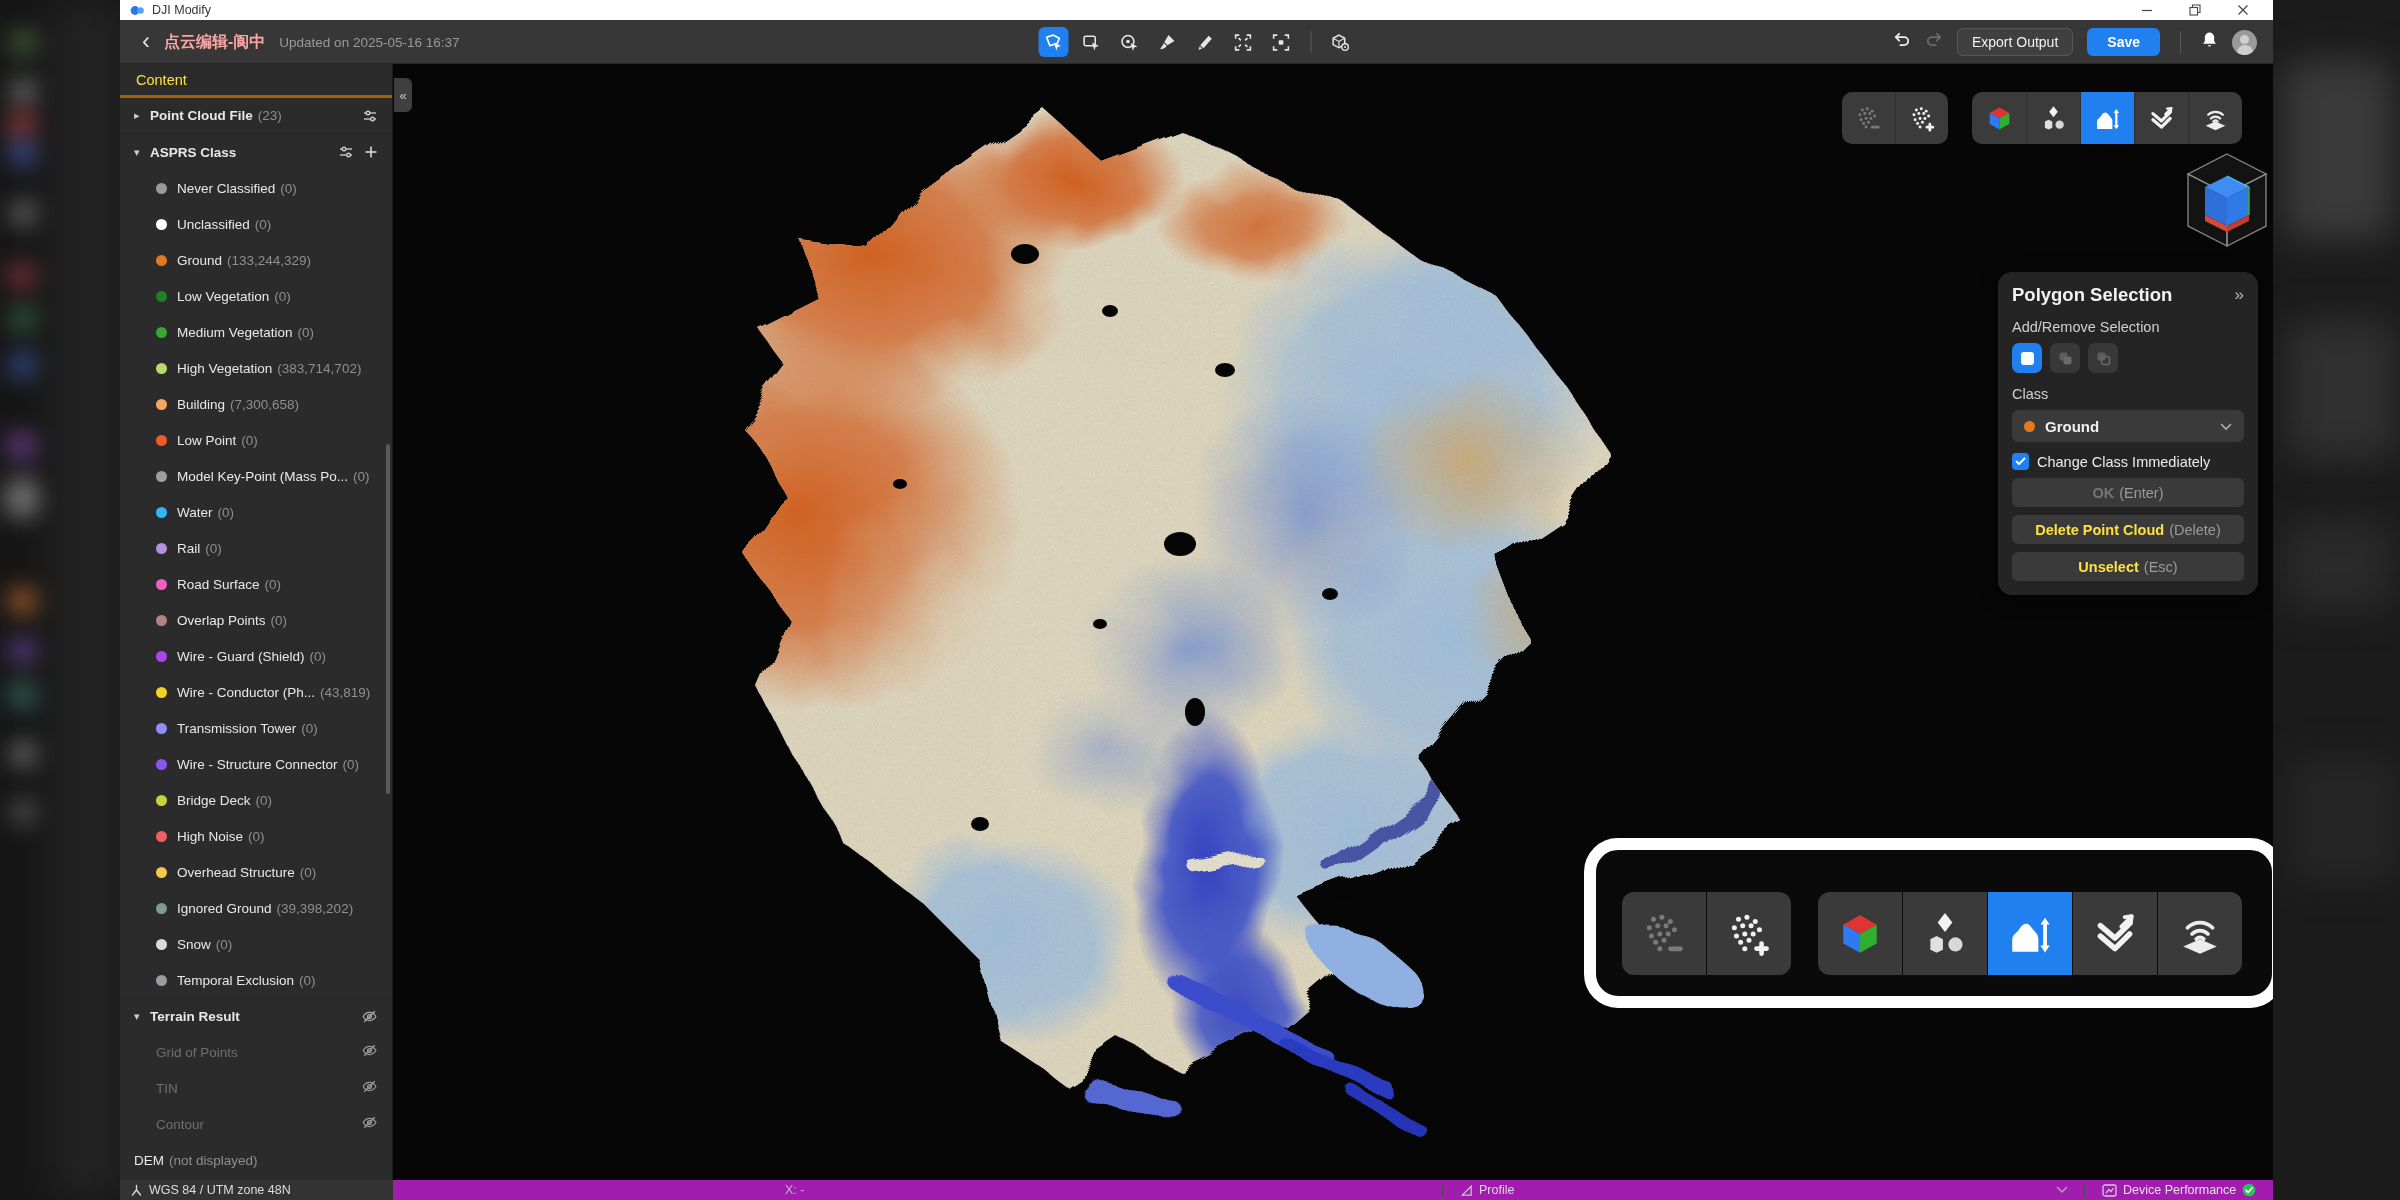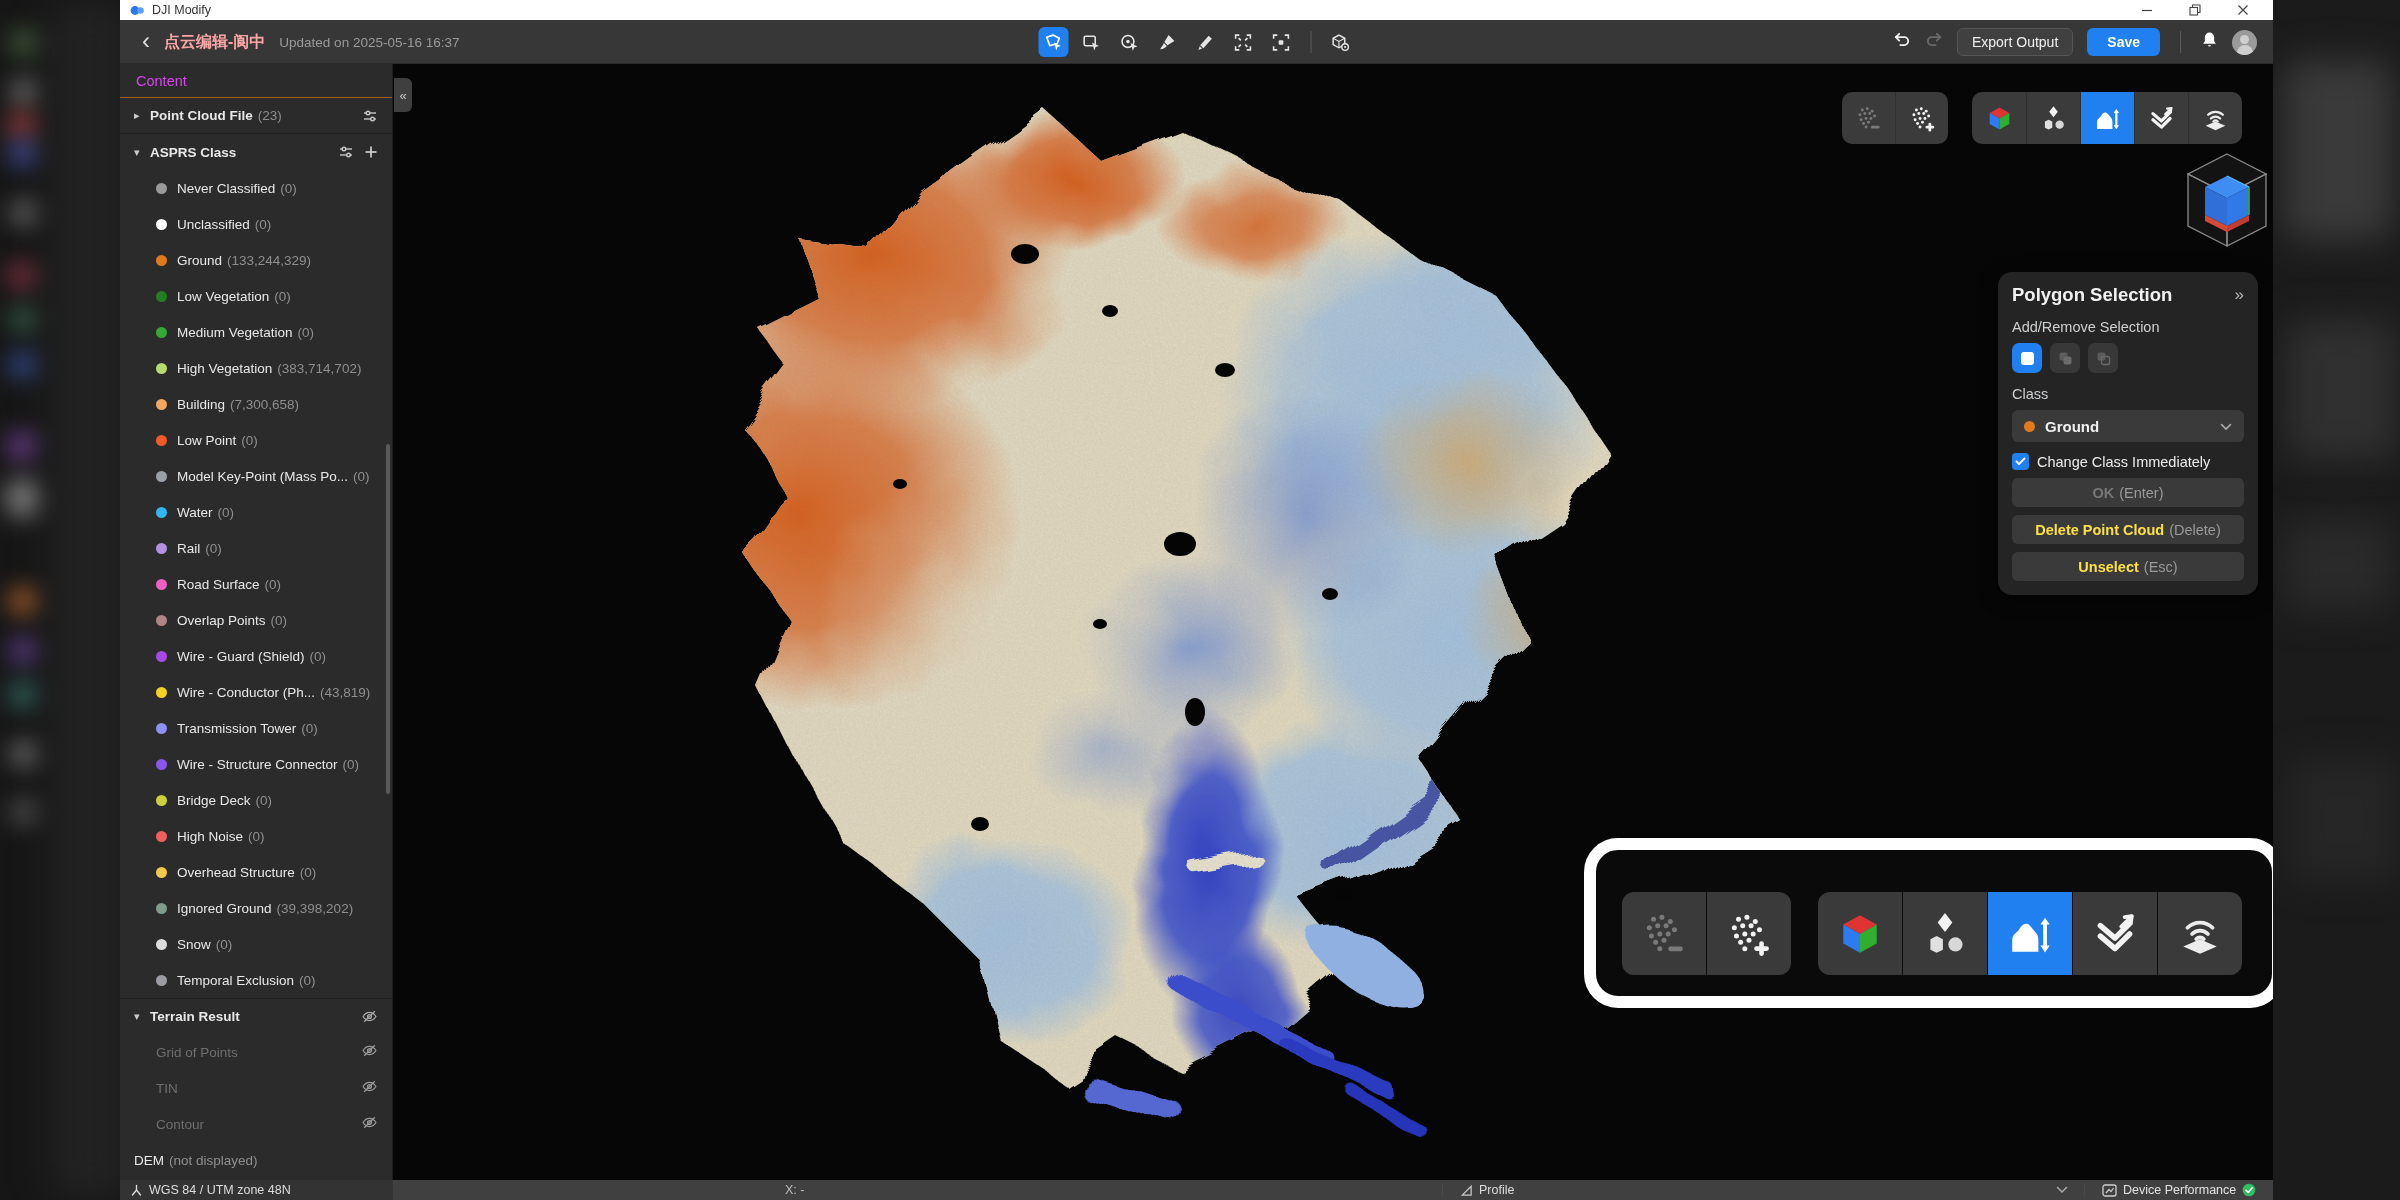--- a/index.html
+++ b/index.html
@@ -38,21 +38,21 @@
               display:flex; align-items:center; }
   #avatar { width:25px; height:25px; border-radius:50%; background:#9a9a9a; position:relative; overflow:hidden; }
   #avatar::before { content:""; position:absolute; left:8px; top:5px; width:9px; height:9px; border-radius:50%; background:#cfcfcf; }
   #avatar::after  { content:""; position:absolute; left:4.5px; top:15px; width:16px; height:10px; border-radius:8px 8px 0 0; background:#cfcfcf; }
 
   
   #main { position:absolute; left:0; top:64px; width:2153px; height:1116px; background:#060606; }
 
   
   #sidebar { position:absolute; left:0; top:64px; width:273px; height:1116px; background:#2b2b2b; border-right:1px solid #1c1c1c; z-index:30; font-size:13.5px; }
-  #sidebar .hdr { height:34px; display:flex; align-items:center; padding:0 16px; color:#d946ef; font-size:14.5px; border-bottom:1px solid #a16207; }
+  #sidebar .hdr { height:34px; display:flex; align-items:center; padding:0 16px; color:#fde047; font-size:14.5px; border-bottom:3px solid #a16207; }
   .srow { height:36px; display:flex; align-items:center; padding:0 14px; color:#e8e8e8; }
   .srow .tri { width:16px; color:#cccccc; font-size:11px; }
   .srow .lbl { font-weight:bold; }
   .srow .cnt { color:#8f8f8f; margin-left:5px; }
   .srow .rt { margin-left:auto; display:flex; align-items:center; gap:10px; }
   .sec-line { border-bottom:1px solid #212121; }
   .class-row { height:36px; display:flex; align-items:center; padding-left:36px; padding-right:10px; }
   .dot { width:11px; height:11px; border-radius:50%; flex:0 0 auto; margin-right:10px; }
   .class-row .lbl { color:#e8e8e8; font-weight:normal; white-space:nowrap; }
   .class-row .cnt { color:#8f8f8f; margin-left:5px; white-space:nowrap; }
@@ -98,21 +98,21 @@
   .pb-main.dim { color:#767676;text-align:right; }
   .pb-key { color:#9a9a9a; }
 
   
   #callout { position:absolute; left:1464px; top:838px; width:700px; height:170px; background:#0a0a0a;
              border:12px solid #ffffff; border-radius:34px; z-index:50; }
   .cbtn { position:absolute; top:42px; width:84px; height:83px; background:#3a3a3a; display:flex; align-items:center; justify-content:center; }
   .cbtn.active { background:#2080f0; }
 
   
-  #statusbar { position:absolute; left:0; top:1180px; width:2153px; height:20px; background:#404040; z-index:60; font-size:12.5px; }
+  #statusbar { position:absolute; left:0; top:1180px; width:2153px; height:20px; background:#a21caf; z-index:60; font-size:12.5px; }
   #crs-seg { position:absolute; left:0; top:0; width:273px; height:20px; background:#333333; display:flex; align-items:center; gap:6px;
              padding:0 10px; color:#dddddd; }
   #coords { position:absolute; left:665px; top:0; height:20px; display:flex; align-items:center; color:#bbbbbb; }
   .sb-sep { position:absolute; top:3px; width:1px; height:14px; background:#4a4a4a; }
   #profile { position:absolute; left:1340px; top:0; height:20px; display:flex; align-items:center; gap:6px; color:#dddddd; }
   #sb-chev { position:absolute; left:1936px; top:0; height:20px; display:flex; align-items:center; }
   #devperf { position:absolute; left:1982px; top:0; height:20px; display:flex; align-items:center; gap:6px; color:#e2e2e2; }
 </style>
 </head>
 <body>

